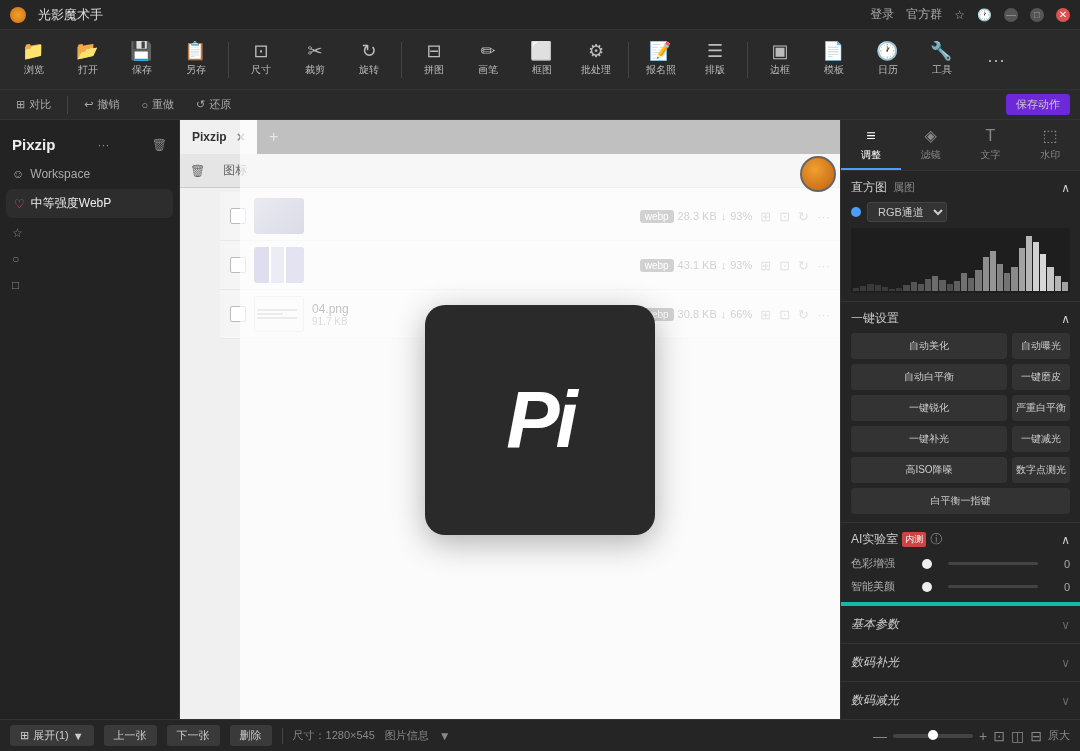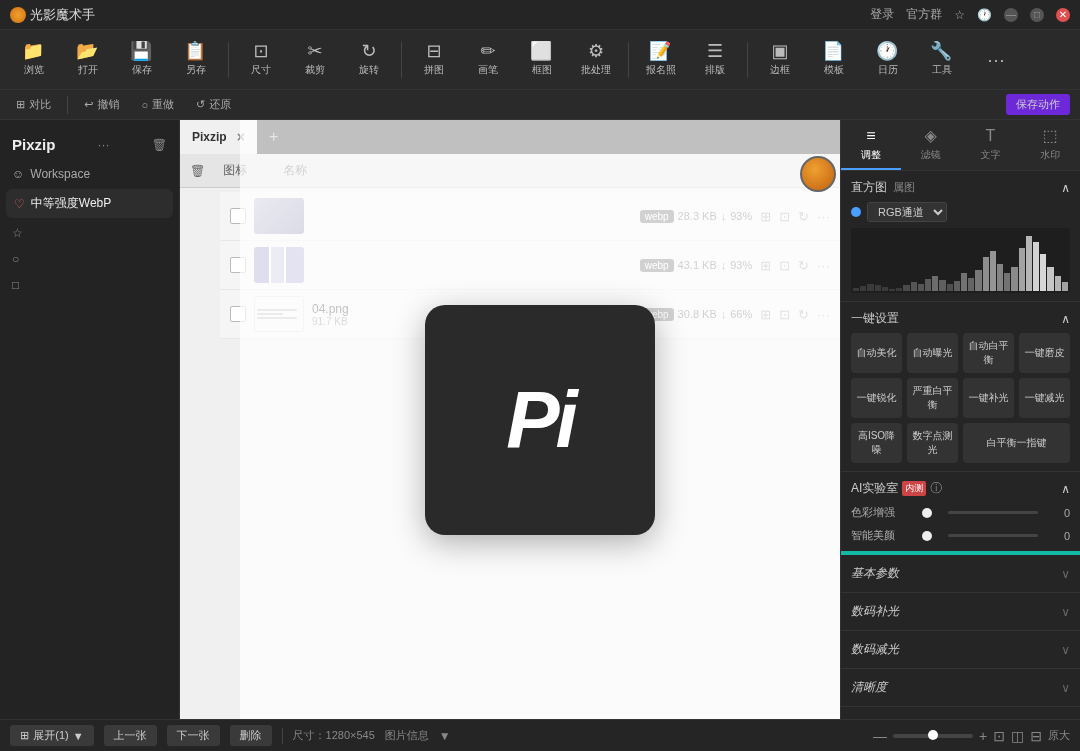--- a/index.html
+++ b/index.html
@@ -1,20 +1,20 @@
 <!DOCTYPE html>
 <html><head>
   <meta charset="utf-8">
   <style>
     * { box-sizing: border-box; margin: 0; padding: 0; }
     body { background: #1a1a1a; color: #ccc; font-family: 'Microsoft YaHei', Arial, sans-serif; font-size: 12px; width: 1080px; height: 751px; overflow: hidden; }
 
     
     #titlebar { background: #252525; height: 30px; display: flex; align-items: center; padding: 0 10px; justify-content: space-between; border-bottom: 1px solid #333; }
-    #titlebar-left { display: flex; align-items: center; gap: 4px; }
+    #titlebar-left { display: flex; align-items: center; gap: 12px; }
     #titlebar-logo { width: 16px; height: 16px; background: radial-gradient(circle, #f0a030, #d07010); border-radius: 50%; }
     #titlebar-title { color: #ddd; font-size: 13px; }
     #titlebar-right { display: flex; align-items: center; gap: 12px; }
     #titlebar-right span { color: #aaa; font-size: 12px; cursor: pointer; }
     .wbtn { width: 14px; height: 14px; border-radius: 50%; display: inline-flex; align-items: center; justify-content: center; font-size: 10px; cursor: pointer; }
     .wbtn-min { background: #555; color: #999; }
     .wbtn-max { background: #555; color: #999; }
     .wbtn-close { background: #e05050; color: #fff; }
 
     
@@ -75,21 +75,21 @@
     .r-tab-icon { font-size: 16px; }
 
     
     #histogram-section { padding: 8px 10px; border-bottom: 1px solid #333; }
     .section-header { display: flex; justify-content: space-between; align-items: center; margin-bottom: 6px; }
     .channel-select { background: #333; border: 1px solid #444; color: #ccc; border-radius: 3px; padding: 2px 6px; font-size: 11px; cursor: pointer; }
     #histogram-canvas { width: 100%; height: 65px; background: #1e1e1e; border-radius: 3px; position: relative; overflow: hidden; }
 
     
     #quick-section { padding: 8px 10px; border-bottom: 1px solid #333; }
-    .q-buttons { display: grid; grid-template-columns: 1fr 1fr 1fr 1fr; gap: 5px; margin-top: 6px; }
+    .q-buttons { display: grid; grid-template-columns: 1fr; gap: 5px; margin-top: 6px; }
     .q-btn { background: #333; border: none; border-radius: 4px; color: #ccc; font-size: 10px; padding: 6px 4px; cursor: pointer; text-align: center; }
 
     
     #ai-section { padding: 8px 10px; border-bottom: 4px solid #14b8a6; }
     .ai-badge { background: #c44; color: #fff; font-size: 9px; border-radius: 2px; padding: 1px 3px; margin-left: 4px; }
     .slider-row { display: flex; align-items: center; gap: 16px; margin-top: 8px; }
     .slider-label { color: #aaa; font-size: 11px; min-width: 55px; }
     .slider-dot { width: 10px; height: 10px; background: #eee; border-radius: 50%; flex-shrink: 0; }
     .slider-track { flex: 1; height: 3px; background: #444; border-radius: 2px; position: relative; }
     .slider-fill { height: 100%; background: #888; border-radius: 2px; width: 0%; }
@@ -273,21 +273,20 @@
       <div class="pixzip-tab">
         <span>Pixzip</span>
         <span class="tab-delete">×</span>
       </div>
       <div class="tab-add">+</div>
     </div>
 
     <div class="center-header-row">
       <span style="margin-right:8px;">🗑</span>
       <span style="flex:0 0 50px;">图标</span>
-      <span style="flex:1;">名称</span>
     </div>
 
     <div id="file-list">
 
       <div class="file-row">
         <div style="width:16px; height:16px; border:1px solid #bbb; border-radius:2px; background:#fff;"></div>
         <div class="file-thumb">
           <div class="thumb-pattern1"></div>
         </div>
         <div class="file-name-col">

